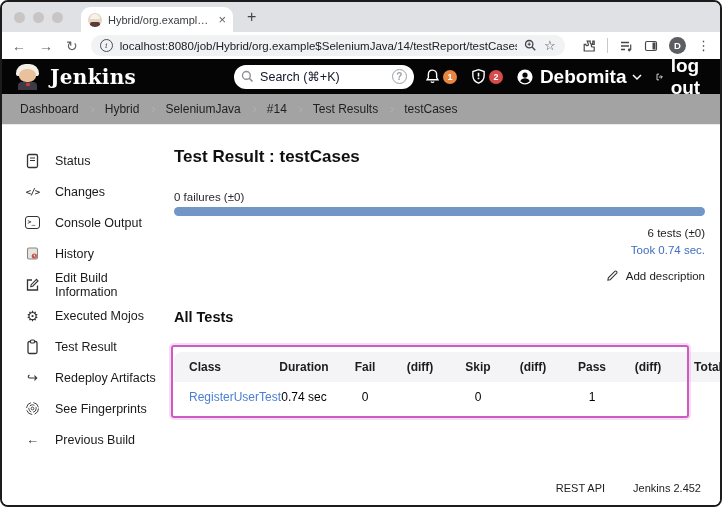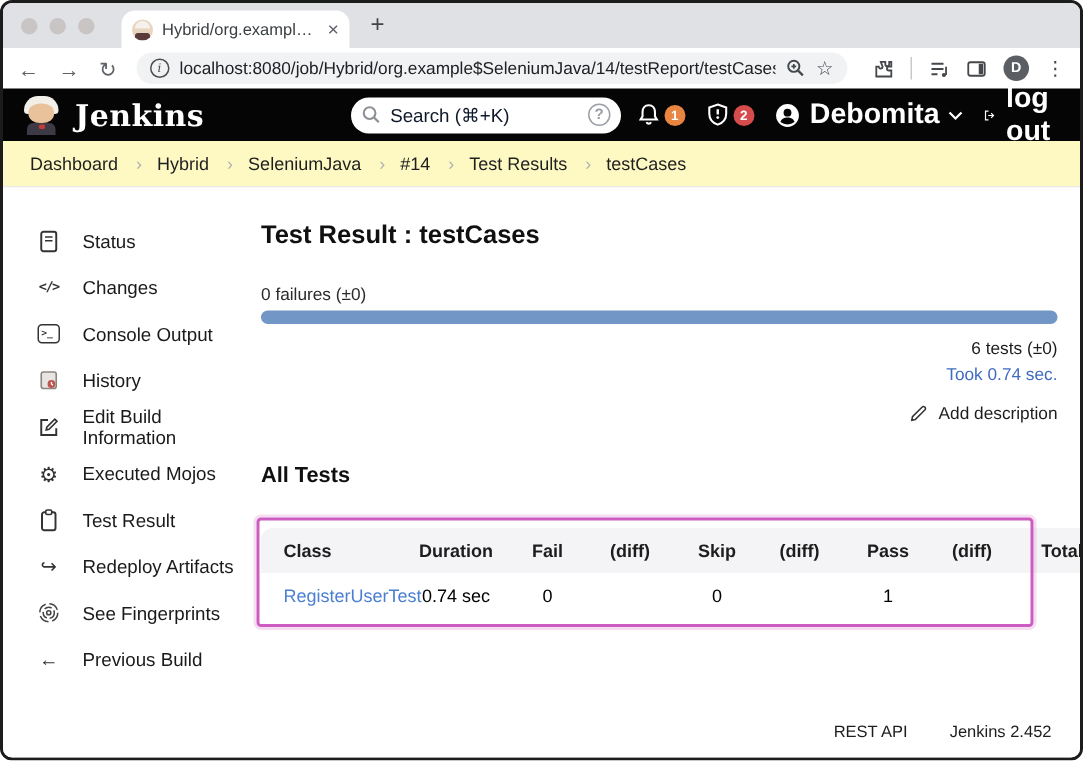--- a/index.html
+++ b/index.html
@@ -49,21 +49,21 @@
   .searchpill .ph { font-size:12.5px; color:#0f172a; flex:1; }
   .help-circle { width:15px; height:15px; border:1.6px solid #9aa0a6; border-radius:50%;
     color:#9aa0a6; font-size:10px; display:flex; align-items:center; justify-content:center; font-weight:bold;}
   .hright { margin-left:auto; display:flex; align-items:center; gap:13px; }
   .ic-badge { position:relative; display:flex; align-items:center; }
   .badge { min-width:14px; height:14px; border-radius:8px; color:#fff; font-size:9px; font-weight:bold;
     display:flex; align-items:center; justify-content:center; padding:0 3px; margin-left:2px; }
   .usergrp, .logoutgrp { display:flex; align-items:center; gap:6px; color:#fff; font-size:19px; font-weight:bold; }
 
   
-  .breadcrumb { height:31px; background:#fef9c3; border-bottom:1px solid #ebebeb;
+  .breadcrumb { height:31px; background:#a3a3a3; border-bottom:1px solid #ebebeb;
     display:flex; align-items:center; padding:0 16px; font-size:12px; color:#1f1f1f; flex:0 0 auto;}
   .crumb { padding:0 2px; }
   .crumb + .crumb::before { content:"›"; color:#b0b0b0; margin:0 10px 0 8px; font-size:12px; }
 
   
   .content { flex:1; display:flex; background:#fff; min-height:0; }
   .sidebar { width:165px; flex:0 0 auto; padding:20px 0 0 22px; }
   .side-item { display:flex; align-items:center; gap:14px; height:31px; color:#1a1a1a; font-size:12.5px; font-weight:500;}
   .sicon { width:17px; display:flex; align-items:center; justify-content:center; color:#333; font-size:13px; flex:0 0 auto;}
   .sicon.codetxt { font-family:"DejaVu Sans Mono", monospace; font-size:9px; font-weight:bold; letter-spacing:-1px;}

